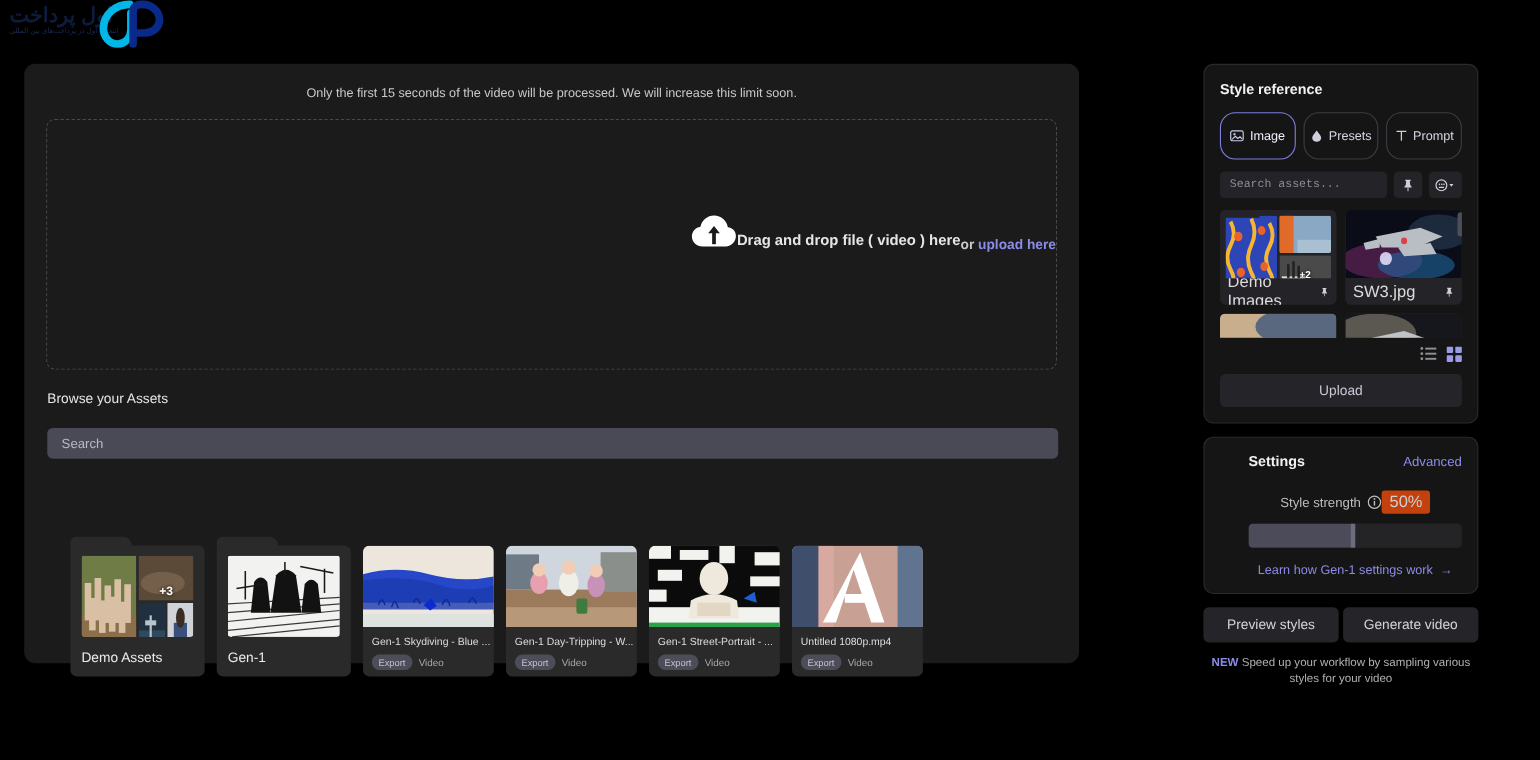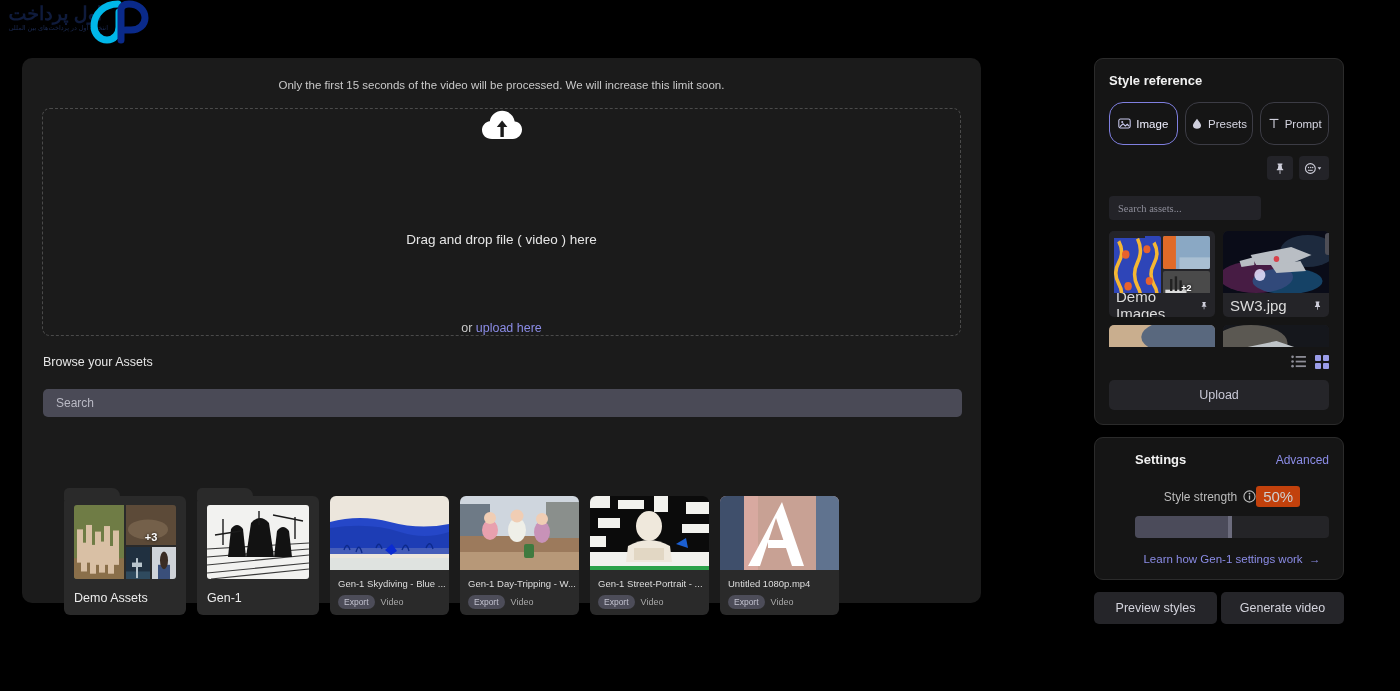--- a/index.html
+++ b/index.html
@@ -50,22 +50,22 @@
     text-align: center;
     font-size: 11.5px;
     color: #c9c9c9;
   }
   .dropzone {
     position: absolute;
     left: 20px; top: 50px;
     width: 919px; height: 228px;
     border: 1px dashed #4a4a4a;
     border-radius: 8px;
-    display: flex; flex-direction: column;
-    align-items: center; justify-content: space-between;
+    display: flex; flex-direction: row;
+    align-items: center; justify-content: flex-end; font-weight: bold;
   }
   .cloud-icon { margin-bottom: 24px; }
   .dz-line1 {
     font-size: 13.5px; color: #e6e6e6; margin-bottom: 7px;
   }
   .dz-line2 { font-size: 12.5px; color: #9b9bb5; }
   .dz-line2 .plain { color: #c9c9c9; }
   .dz-link { color: #8b8ce6; cursor: pointer; }
 
   .browse-title {
@@ -182,22 +182,21 @@
   }
   .seg.active { border-color: #7f7fe0; color: #f0f0ff; }
 
   .search-row { display: flex; gap: 6px; margin-top: 11px; }
   .assets-input {
     flex: 1; height: 24px;
     background: #232328;
     border: none; border-radius: 4px;
     color: #dcdce5; font-size: 10.5px;
     padding: 4px 9px;
-    font-family: Liberation Serif, serif;
-    margin-top: 40px;
+    font-family: Liberation Mono, monospace;
   }
   .assets-input::placeholder { color: #8d8d99; }
   .icon-btn {
     width: 26px; height: 24px;
     background: #232328;
     border: none; border-radius: 4px;
     display: flex; align-items: center; justify-content: center;
     color: #cfcfdb; cursor: pointer;
   }
   .icon-btn.wide { width: 30px; }
@@ -752,13 +751,16 @@
       <span>Learn how Gen-1 settings work</span>
       <span>&nbsp;→</span>
     </span>
   </div>
 
   <div class="action-row">
     <button class="action-btn">Preview styles</button>
     <button class="action-btn">Generate video</button>
   </div>
 
+  <div class="new-note">
+    <span class="new-tag">NEW</span><span> Speed up your workflow by sampling various styles for your video</span>
+  </div>
 </div>
 
 </body></html>

